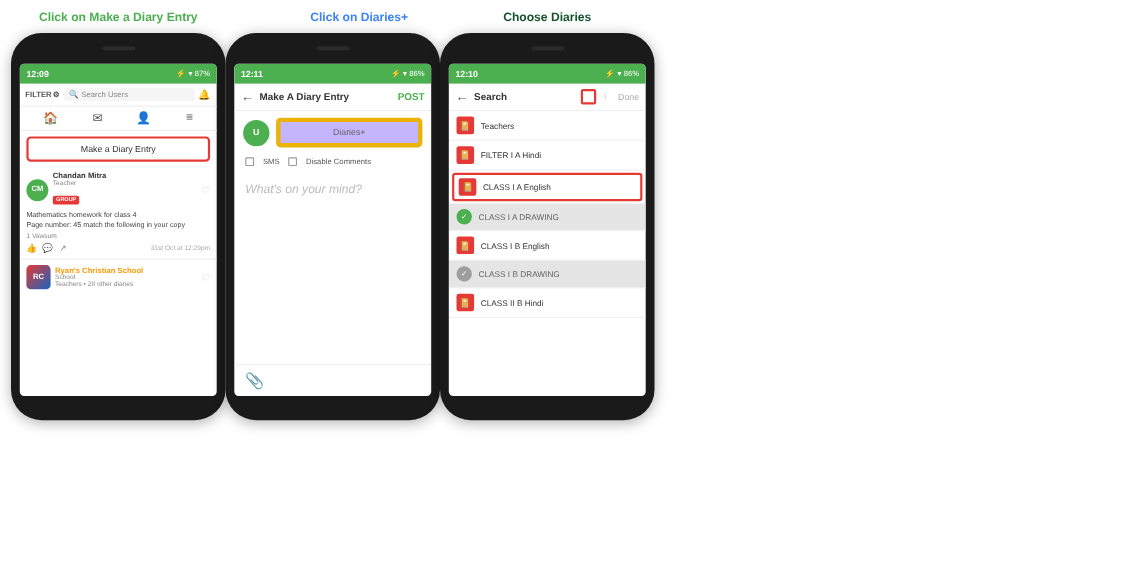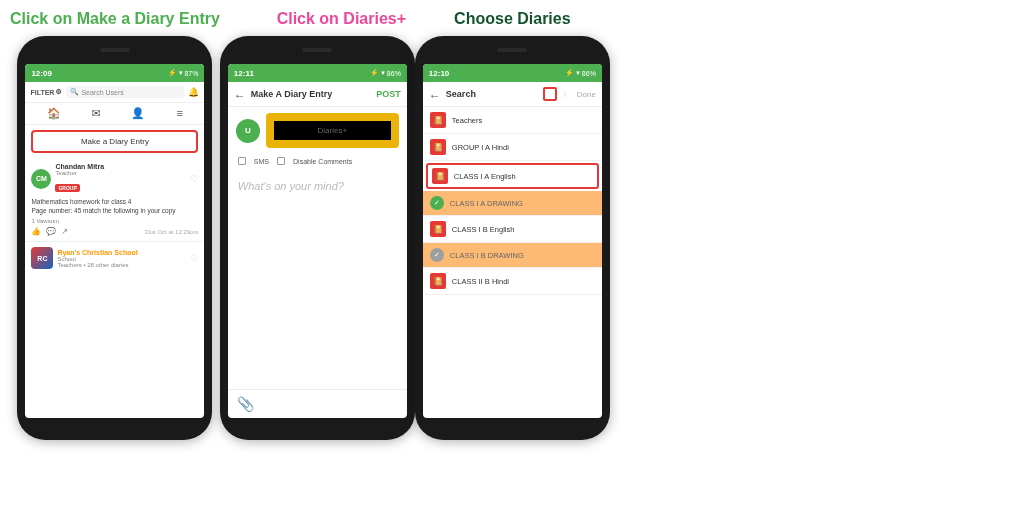--- a/index.html
+++ b/index.html
@@ -17,33 +17,33 @@
       display: flex;
       flex-direction: row;
       width: 100%;
       height: 100%;
       padding: 10px 10px 10px 10px;
       gap: 0px;
     }
 
     
     .section-title {
-      font-size: 16px;
+      font-size: 11px;
       font-weight: 600;
       margin-bottom: 8px;
       text-align: center;
     }
     .title-green { color: #4caf50; }
-    .title-blue { color: #ec4899; margin-left: 48px; }
+    .title-blue { color: #3b82f6; margin-left: 48px; }
     .title-orange { color: #14532d; }
 
     
     .phone {
       width: 195px;
-      height: 404px;
+      height: 352px;
       background: #1a1a1a;
       border-radius: 28px;
       padding: 28px 8px 22px 8px;
       position: relative;
       box-shadow: 0 2px 12px rgba(0,0,0,0.3);
       display: flex;
       flex-direction: column;
     }
 
     .phone-speaker {
@@ -262,27 +262,27 @@
       color: #333;
     }
     .post-btn {
       font-size: 9px;
       color: #4caf50;
       font-weight: 700;
     }
 
     .diaries-plus-btn {
       margin: 8px 10px;
-      border: 8px solid #eab308;
+      border: 4px solid #eab308;
       border-radius: 4px;
       padding: 5px;
       text-align: center;
       font-size: 8px;
       color: #666;
-      background: #000000;
+      background: #c4b5fd;
     }
 
     .sms-row {
       display: flex;
       align-items: center;
       padding: 3px 10px;
       gap: 8px;
       font-size: 7px;
       color: #555;
     }
@@ -352,21 +352,21 @@
       border-bottom: 1px solid #f0f0f0;
       gap: 6px;
     }
     .diary-item.highlighted {
       border: 2px solid #e53935;
       border-radius: 3px;
       margin: 2px 3px;
       padding: 3px 4px;
     }
     .diary-item.selected-bg {
-      background: #fdba74;
+      background: #e5e5e5;
     }
     .diary-icon-red {
       width: 16px;
       height: 16px;
       background: #e53935;
       border-radius: 2px;
       display: flex;
       align-items: center;
       justify-content: center;
       font-size: 8px;
@@ -552,21 +552,21 @@
 
           <div class="diary-list">
 
             <div class="diary-item">
               <div class="diary-icon-red">📔</div>
               <span class="diary-name">Teachers</span>
             </div>
 
             <div class="diary-item">
               <div class="diary-icon-red">📔</div>
-              <span class="diary-name">GROUP I A Hindi</span>
+              <span class="diary-name">FILTER I A Hindi</span>
             </div>
 
             <div class="diary-item highlighted" style="border:2px solid #e53935;">
               <div class="diary-icon-red">📔</div>
               <span class="diary-name">CLASS I A English</span>
             </div>
 
             <div class="diary-item selected-bg">
               <div class="checkmark-circle green">✓</div>
               <span class="diary-name" style="color:#666;">CLASS I A DRAWING</span>

